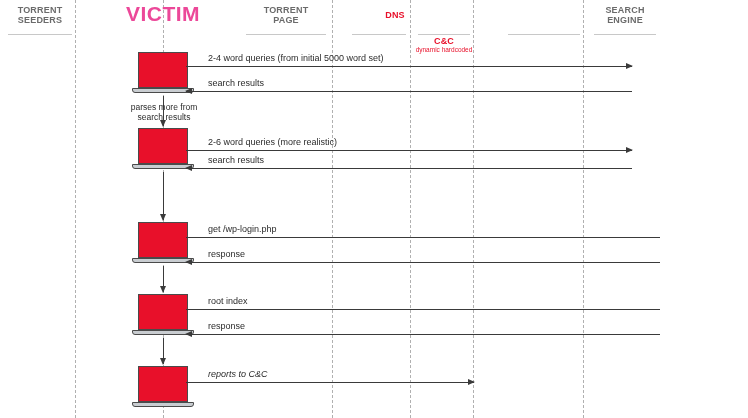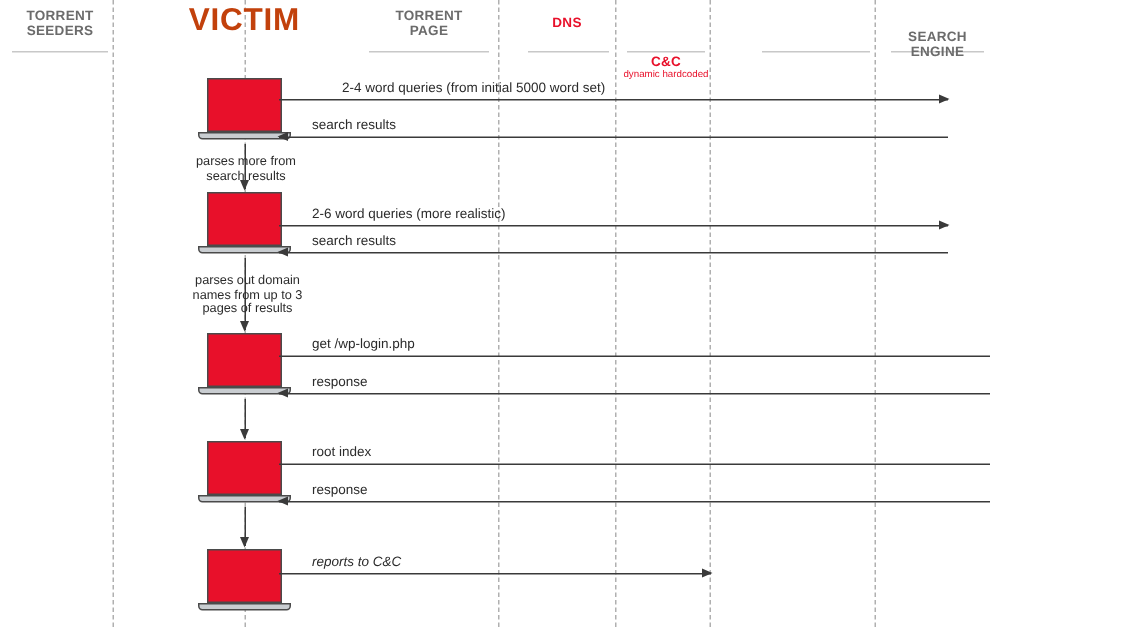--- a/index.html
+++ b/index.html
@@ -41,21 +41,21 @@
     line-height: 8px;
     font-weight: normal;
     letter-spacing: 0;
     color: #e8102a;
     text-transform: none;
   }
   .victim-title {
     position: absolute;
     font-size: 21px;
     font-weight: bold;
-    color: #c2410c;
+    color: #ec4899;
     letter-spacing: 0.5px;
     line-height: 22px;
     text-align: center;
   }
   .header-rule {
     position: absolute;
     height: 0;
     border-top: 1px solid #c8c8c8;
   }
   
@@ -164,29 +164,29 @@
   <div class="header-rule" style="left:668px; top:34px; width:76px;"></div>
 
   <div class="col-header" style="left:8px; top:5px; width:64px; white-space:pre-line;">TORRENT
 SEEDERS</div>
 
   <div class="victim-title" style="left:110px; top:3px; width:106px;">VICTIM</div>
 
   <div class="col-header" style="left:246px; top:5px; width:80px; white-space:pre-line;">TORRENT
 PAGE</div>
 
-  <div class="col-header red" style="left:351px; top:10px; width:54px;">DNS</div>
+  <div class="col-header red" style="left:368px; top:10px; width:54px;">DNS</div>
 
   <div class="col-header red" style="left:414px; top:7px; width:60px;margin-top:29px;">
     <span>C&amp;C</span>
     <span class="sub">dynamic  hardcoded</span>
   </div>
 
 
-  <div class="col-header" style="left:594px; top:19px; width:62px; white-space:pre-line;">SEARCH
+  <div class="col-header" style="left:594px; top:5px; width:62px; white-space:pre-line;">SEARCH
 ENGINE</div>
 
 
   <div class="laptop" style="left:132px; top:52px;">
     <div class="screen"></div>
     <div class="base"></div>
   </div>
   <div class="laptop" style="left:132px; top:128px;">
     <div class="screen"></div>
     <div class="base"></div>
@@ -203,37 +203,34 @@
     <div class="screen"></div>
     <div class="base"></div>
   </div>
 
   <div class="vflow" style="left:163px; top:96px; height:30px;"></div>
   <div class="vflow" style="left:163px; top:172px; height:48px;"></div>
   <div class="vflow" style="left:163px; top:266px; height:26px;"></div>
   <div class="vflow" style="left:163px; top:338px; height:26px;"></div>
 
   <div class="arrow right" style="left:186px; top:66px; width:446px;"></div>
-  <div class="arrow-label" style="left:208px; top:53px;margin-left:20px;">2-4 word queries (from initial 5000 word set)</div>
+  <div class="arrow-label" style="left:208px; top:53px;">2-4 word queries (from initial 5000 word set)</div>
 
   <div class="arrow left" style="left:186px; top:91px; width:446px;"></div>
   <div class="arrow-label" style="left:208px; top:78px;">search results</div>
 
   <div class="note" style="left:112px; top:103px; width:104px;">parses more from
 search results</div>
 
   <div class="arrow right" style="left:186px; top:150px; width:446px;"></div>
   <div class="arrow-label" style="left:208px; top:137px;">2-6 word queries (more realistic)</div>
 
   <div class="arrow left" style="left:186px; top:168px; width:446px;"></div>
   <div class="arrow-label" style="left:208px; top:155px;">search results</div>
 
-  <div class="note" style="left:110px; top:182px; width:110px;">parses out domain
-names from up to 3
-pages of results</div>
 
   <div class="arrow right" style="left:186px; top:237px; width:531px;"></div>
   <div class="arrow-label" style="left:208px; top:224px;">get /wp-login.php</div>
 
   <div class="arrow left" style="left:186px; top:262px; width:531px;"></div>
   <div class="arrow-label" style="left:208px; top:249px;">response</div>
 
   <div class="arrow right" style="left:186px; top:309px; width:531px;"></div>
   <div class="arrow-label" style="left:208px; top:296px;">root index</div>
 

